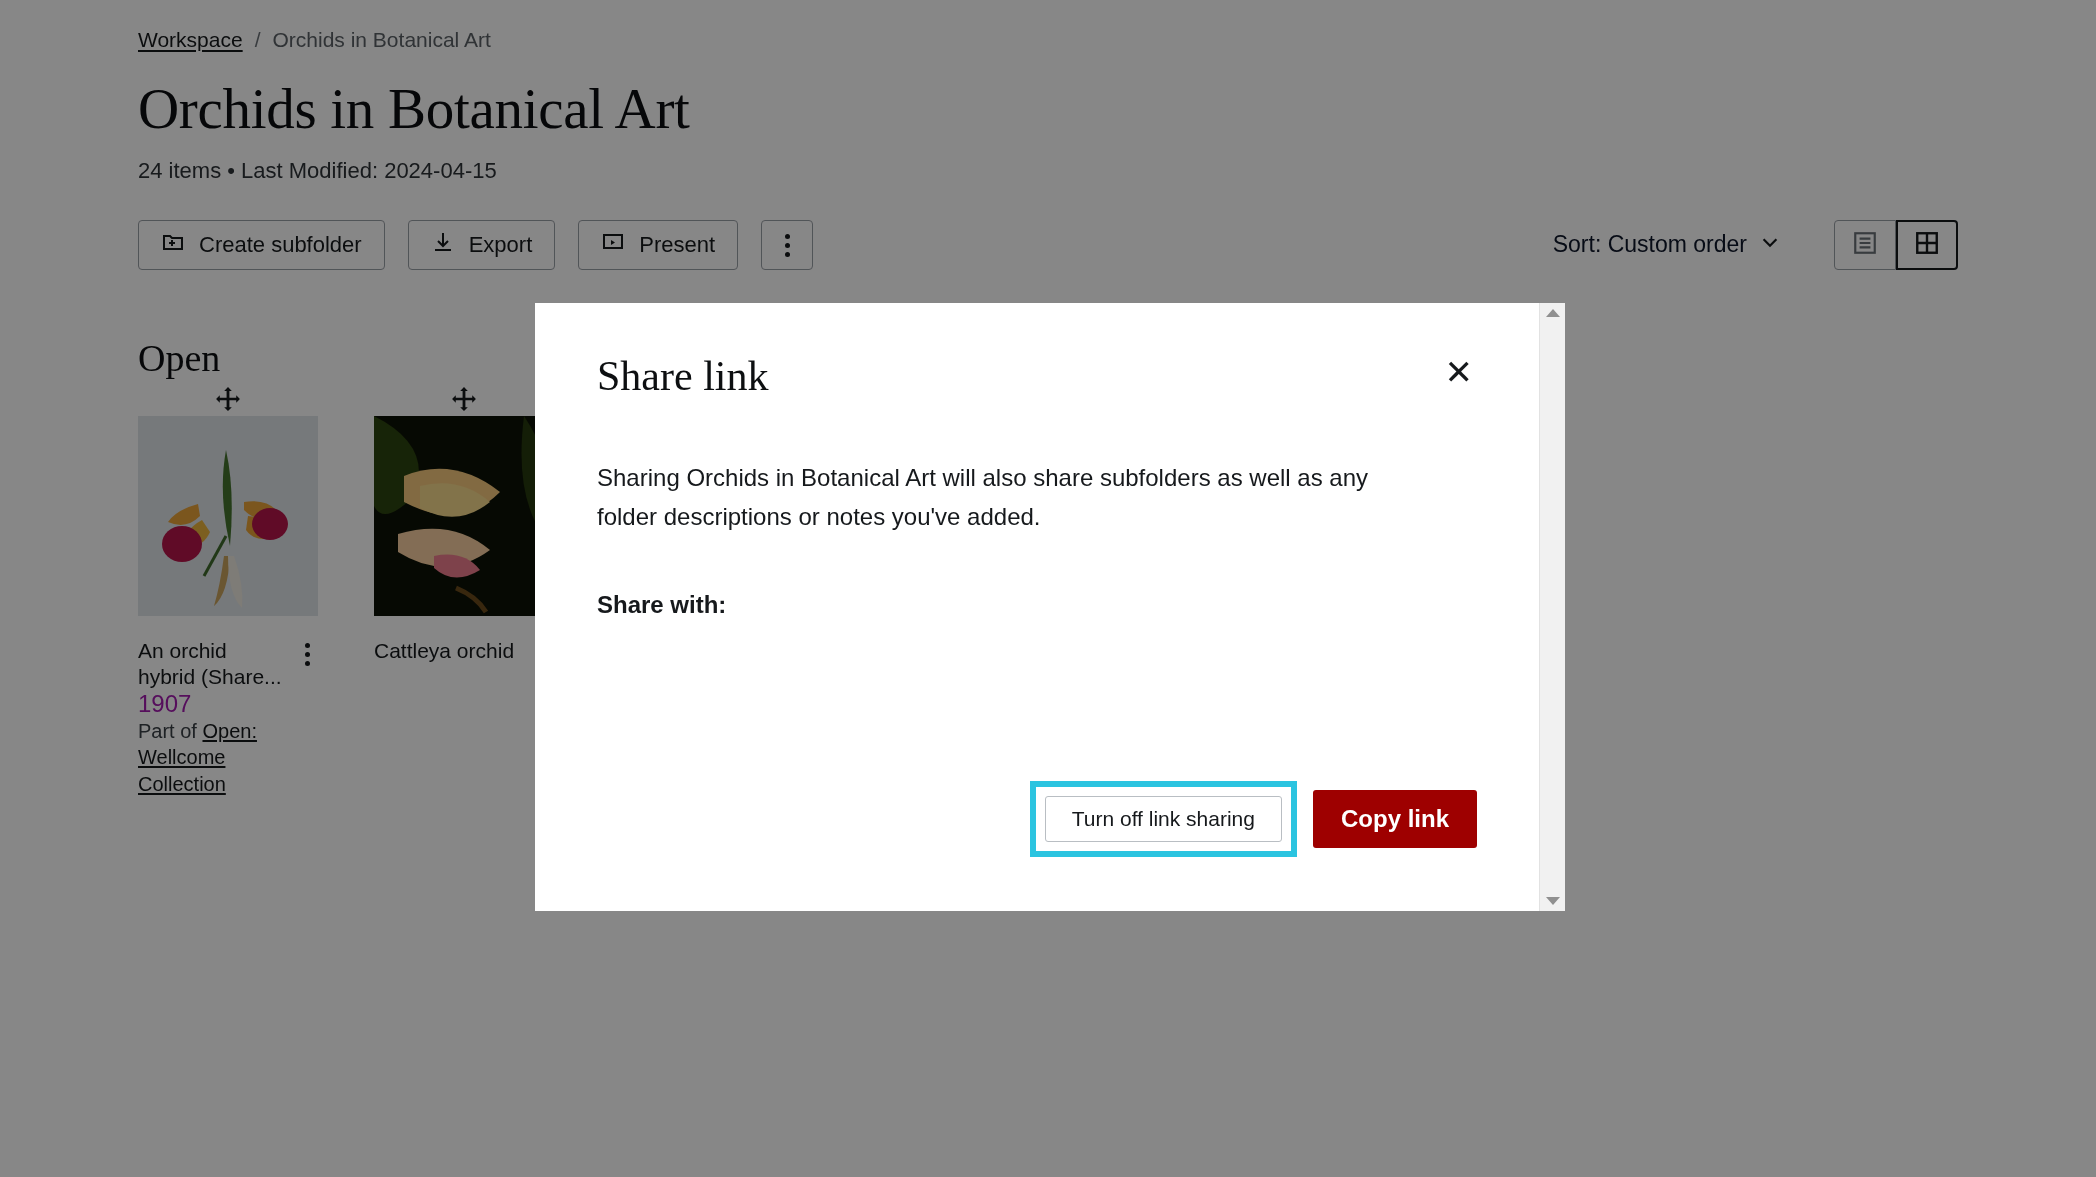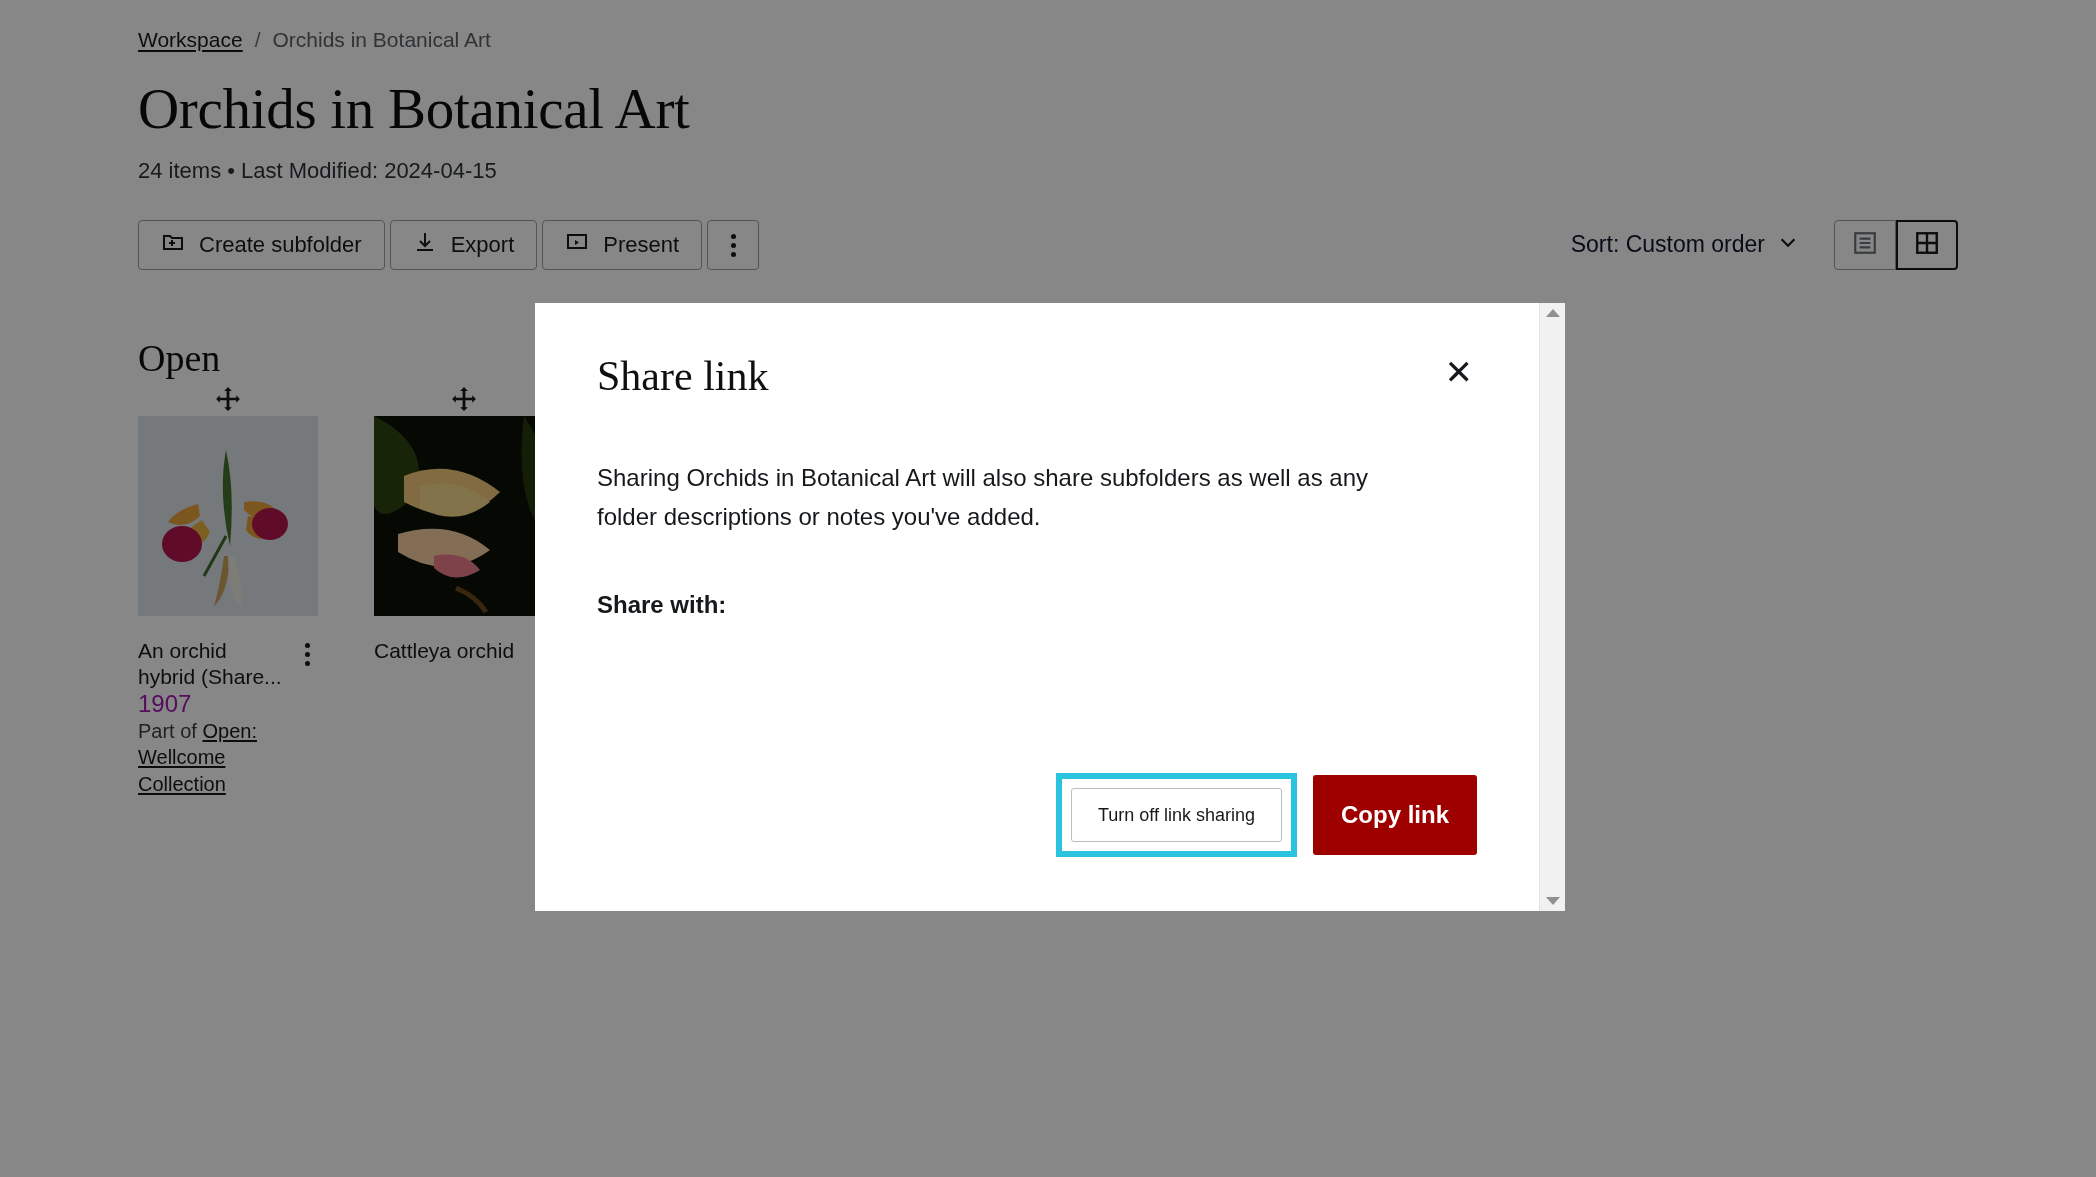--- a/index.html
+++ b/index.html
@@ -41,21 +41,21 @@
     margin: 0 0 18px 0; letter-spacing: -0.3px;
   }
   .page-meta {
     font-size: 22px; color: #2e3338;
     margin-bottom: 36px;
   }
 
   
   .toolbar {
     display: flex; align-items: center;
-    gap: 5px; padding-right: 138px;
+    gap: 23px; padding-right: 138px;
   }
   .tb-btn {
     display: inline-flex; align-items: center; gap: 14px;
     height: 50px; padding: 0 22px;
     border: 1px solid #9aa0a6; border-radius: 4px;
     background: transparent; color: #16191c;
     font-size: 22px; font-family: "Liberation Sans", sans-serif;
     cursor: pointer; white-space: nowrap;
   }
   .tb-btn.icon-only { padding: 0 14px; }
@@ -174,29 +174,29 @@
     position: absolute;
     right: 62px; bottom: 54px;
     display: flex; align-items: center; gap: 16px;
   }
   .highlight-ring {
     border: 6px solid #2bc4e0;
     padding: 9px;
     background: #ffffff;
   }
   .btn-secondary {
-    height: 54px; padding: 0 26px;
+    height: 46px; padding: 0 26px;
     border: 1px solid #b9bec3; border-radius: 3px;
     background: #ffffff; color: #16191c;
-    font-size: 18px; cursor: pointer;
+    font-size: 21px; cursor: pointer;
     font-family: "Liberation Sans", sans-serif;
     white-space: nowrap;
   }
   .btn-primary {
-    height: 80px; padding: 0 28px;
+    height: 58px; padding: 0 28px;
     border: none; border-radius: 3px;
     background: #9e0000; color: #ffffff;
     font-size: 24px; font-weight: bold; cursor: pointer;
     font-family: "Liberation Sans", sans-serif;
     white-space: nowrap;
   }
 
   
   .modal-scrollbar {
     width: 26px; background: #f1f1f1;

